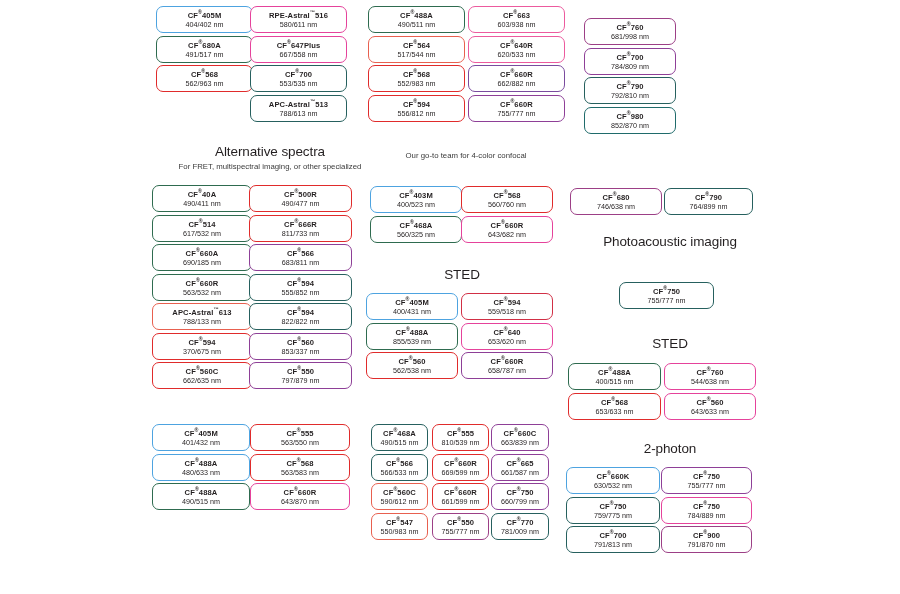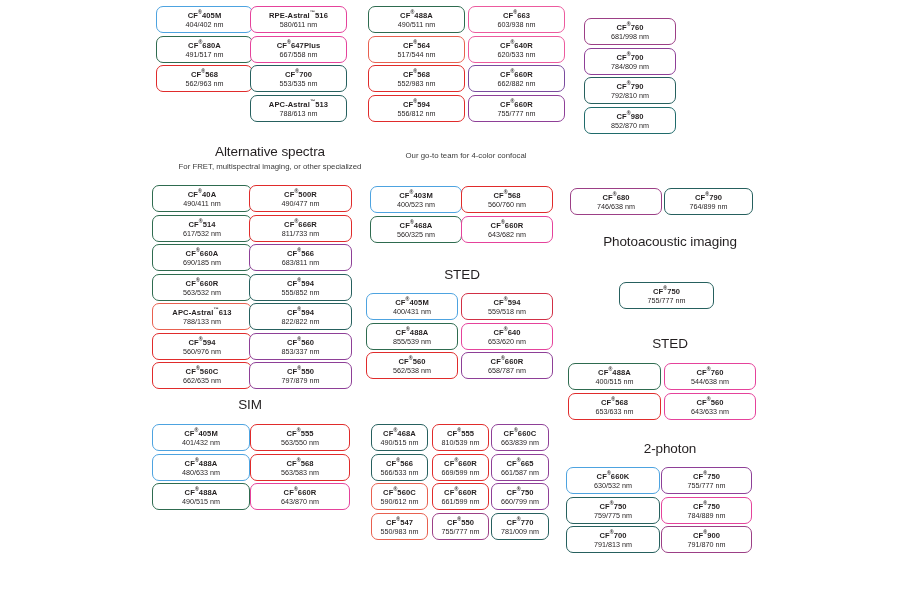--- a/index.html
+++ b/index.html
@@ -71,21 +71,20 @@
 <body>
 
 <div class="canvas" id="canvas">
     <div class="sec-title" style="left: 150px; top: 144px; width: 240px;">Alternative spectra</div>
     <div class="sec-sub" style="left: 150px; top: 162px; width: 240px;">For FRET, multispectral imaging, or other specialized</div>
     <div class="sec-sub" style="left: 368px; top: 151px; width: 196px;">Our go-to team for 4-color confocal</div>
     <div class="sec-title" style="left: 368px; top: 267px; width: 188px;">STED</div>
     <div class="sec-title two-line" style="left: 600px; top: 234px; width: 140px;">Photoacoustic imaging</div>
     <div class="sec-title" style="left: 600px; top: 336px; width: 140px;">STED</div>
     <div class="sec-title" style="left: 600px; top: 441px; width: 140px;">2-photon</div>
-    <div class="sec-title" style="left: 152px; top: 397px; width: 196px;">SIM</div>
     <div class="pill" style="left: 156px; top: 6px; width: 97px; height: 27px; border-color: rgb(77, 163, 224);">
       <div class="nm-name"><span>CF</span><sup>®</sup><span>405M</span></div>
       <div class="nm-val">404/402 nm</div>
     </div>
     <div class="pill" style="left: 156px; top: 35.5px; width: 97px; height: 27px; border-color: rgb(46, 107, 79);">
       <div class="nm-name"><span>CF</span><sup>®</sup><span>680A</span></div>
       <div class="nm-val">491/517 nm</div>
     </div>
     <div class="pill" style="left: 156px; top: 65px; width: 97px; height: 27px; border-color: rgb(224, 43, 43);">
       <div class="nm-name"><span>CF</span><sup>®</sup><span>568</span></div>
@@ -170,21 +169,21 @@
     <div class="pill" style="left: 152px; top: 273.5px; width: 100px; height: 27px; border-color: rgb(46, 107, 79);">
       <div class="nm-name"><span>CF</span><sup>®</sup><span>660R</span></div>
       <div class="nm-val">563/532 nm</div>
     </div>
     <div class="pill" style="left: 152px; top: 303px; width: 100px; height: 27px; border-color: rgb(232, 96, 79);">
       <div class="nm-name"><span>APC-Astral</span><sup>™</sup><span>613</span></div>
       <div class="nm-val">788/133 nm</div>
     </div>
     <div class="pill" style="left: 152px; top: 332.5px; width: 100px; height: 27px; border-color: rgb(224, 43, 43);">
       <div class="nm-name"><span>CF</span><sup>®</sup><span>594</span></div>
-      <div class="nm-val">560/976 nm</div>
+      <div class="nm-val">370/675 nm</div>
     </div>
     <div class="pill" style="left: 152px; top: 362px; width: 100px; height: 27px; border-color: rgb(224, 43, 43);">
       <div class="nm-name"><span>CF</span><sup>®</sup><span>560C</span></div>
       <div class="nm-val">662/635 nm</div>
     </div>
     <div class="pill" style="left: 249px; top: 185px; width: 103px; height: 27px; border-color: rgb(224, 43, 43);">
       <div class="nm-name"><span>CF</span><sup>®</sup><span>500R</span></div>
       <div class="nm-val">490/477 nm</div>
     </div>
     <div class="pill" style="left: 249px; top: 214.5px; width: 103px; height: 27px; border-color: rgb(224, 43, 43);">

